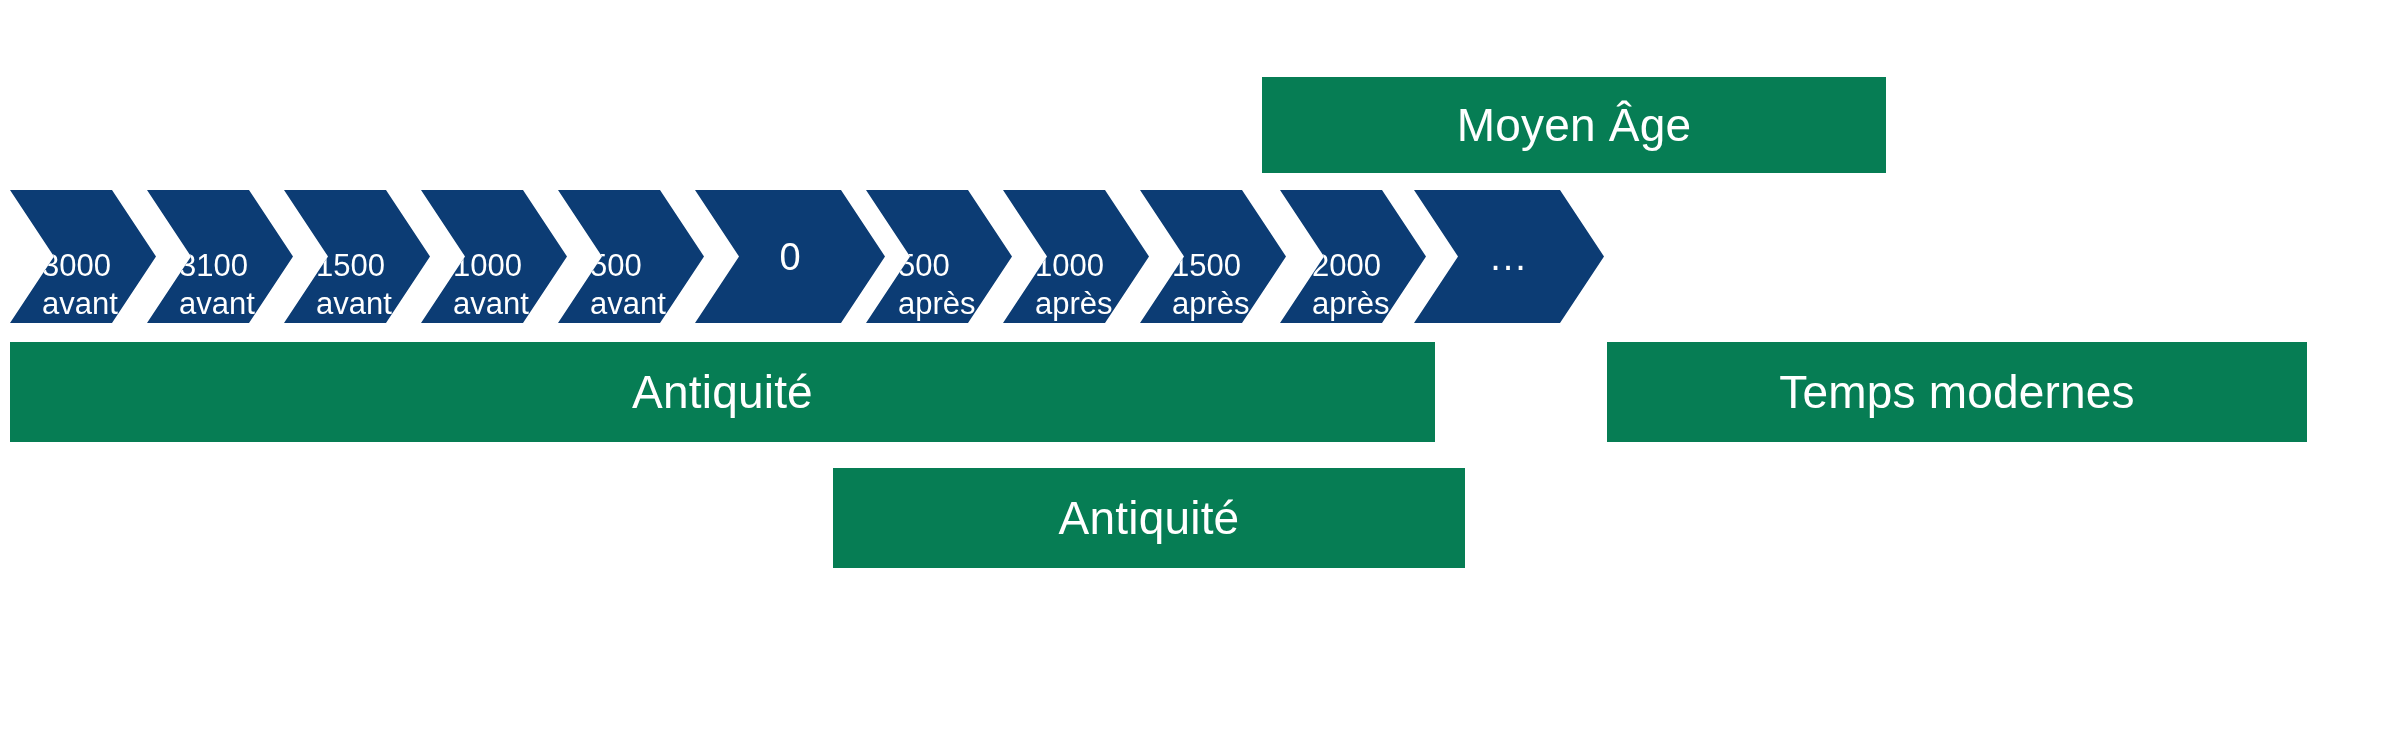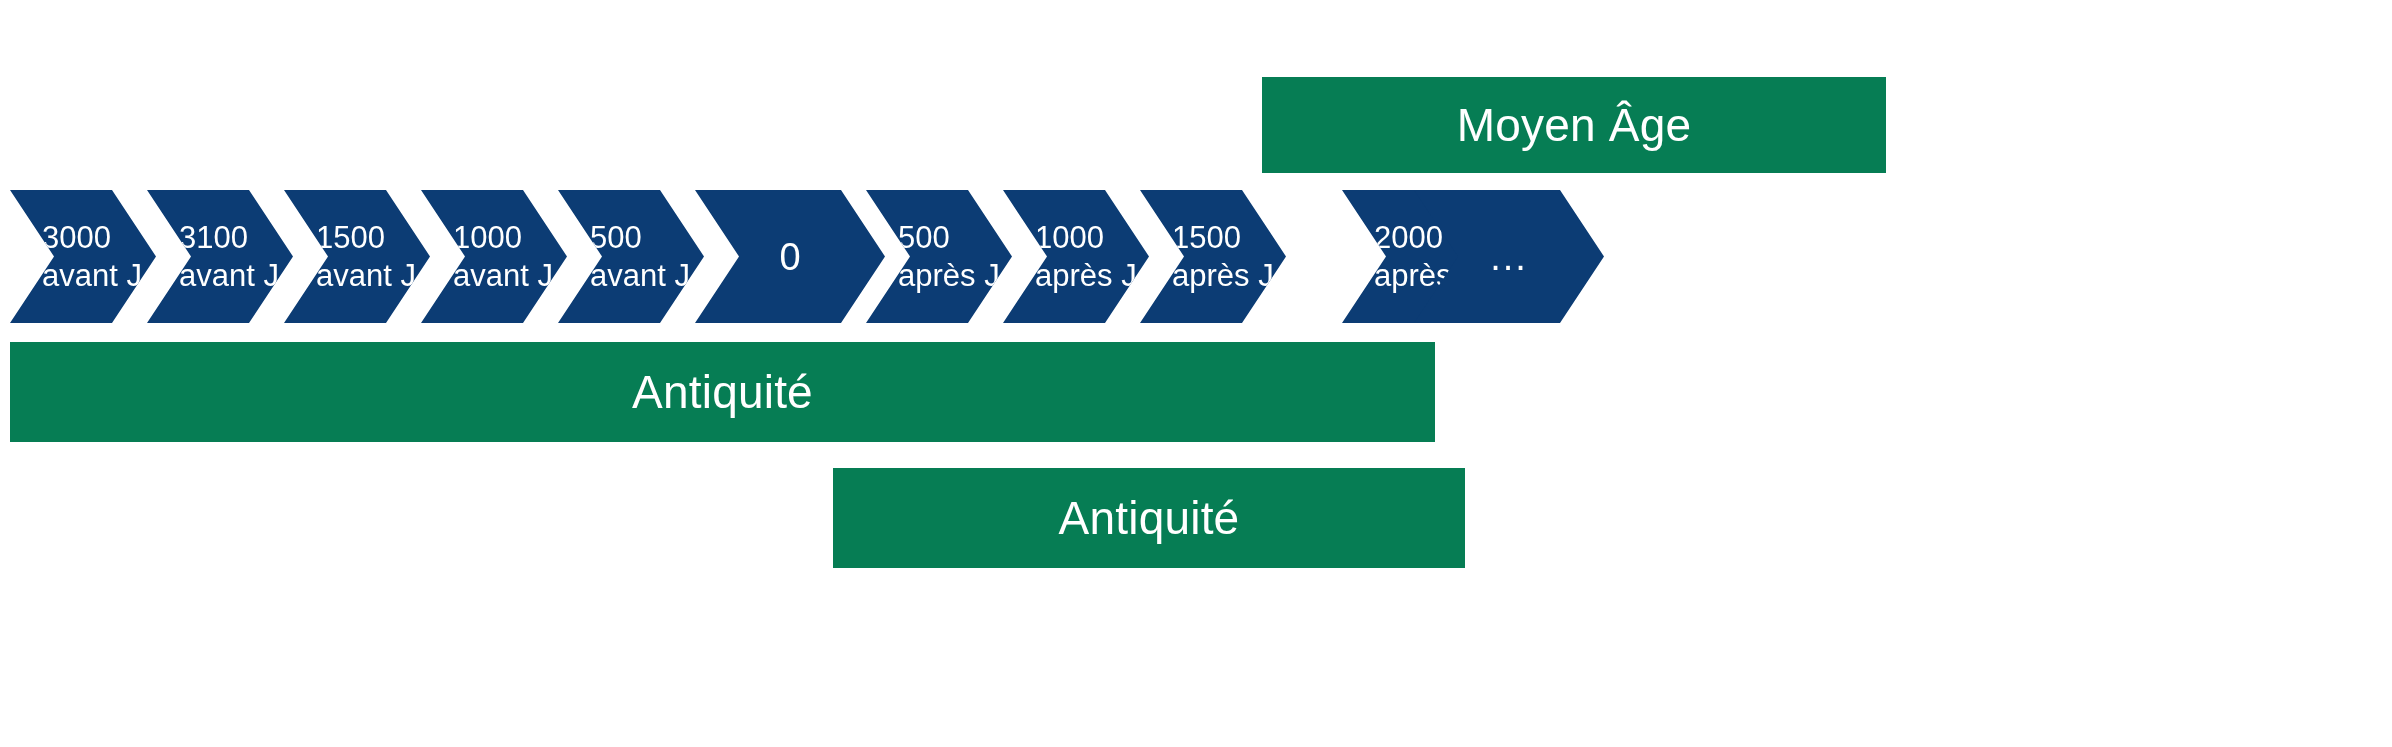--- a/index.html
+++ b/index.html
@@ -50,21 +50,21 @@
   }
 
   .chevron {
     position: absolute;
     top: 0;
     height: 133px;
     background: #0c3c74;
     display: flex;
     flex-direction: column;
     align-items: flex-start;
-    justify-content: center;
+    justify-content: flex-end;
     box-sizing: border-box;
     padding-left: 32px;
     
     clip-path: polygon(
       0% 0%,
       calc(100% - 44px) 0%,
       100% 50%,
       calc(100% - 44px) 100%,
       0% 100%,
       44px 50%
@@ -139,33 +139,36 @@
     <div class="chevron" style="left:993px; width:146px;">
       <span class="chevron-line">1000</span>
       <span class="chevron-line">après J.-C.</span>
     </div>
 
     <div class="chevron" style="left:1130px; width:146px;">
       <span class="chevron-line">1500</span>
       <span class="chevron-line">après J.-C.</span>
     </div>
 
-    <div class="chevron" style="left:1332px; width:146px;">
+    <div class="chevron" style="left:1270px; width:146px;">
       <span class="chevron-line">2000</span>
       <span class="chevron-line">après J.-C.</span>
     </div>
 
     <div class="chevron center-label" style="left:1404px; width:190px;">
       <span class="chevron-line dots">...</span>
     </div>
 
   </div>
 
   <div class="era-band" style="left:10px; top:342px; width:1425px; height:100px;">
     <span class="era-band-label">Antiquité</span>
   </div>
 
+  <div class="era-band" style="left:1607px; top:342px; width:700px; height:100px;">
+    <span class="era-band-label">Temps modernes</span>
+  </div>
 
   <div class="era-band" style="left:833px; top:468px; width:632px; height:100px;">
     <span class="era-band-label">Antiquité</span>
   </div>
 
 </div>
 
 </body></html>

